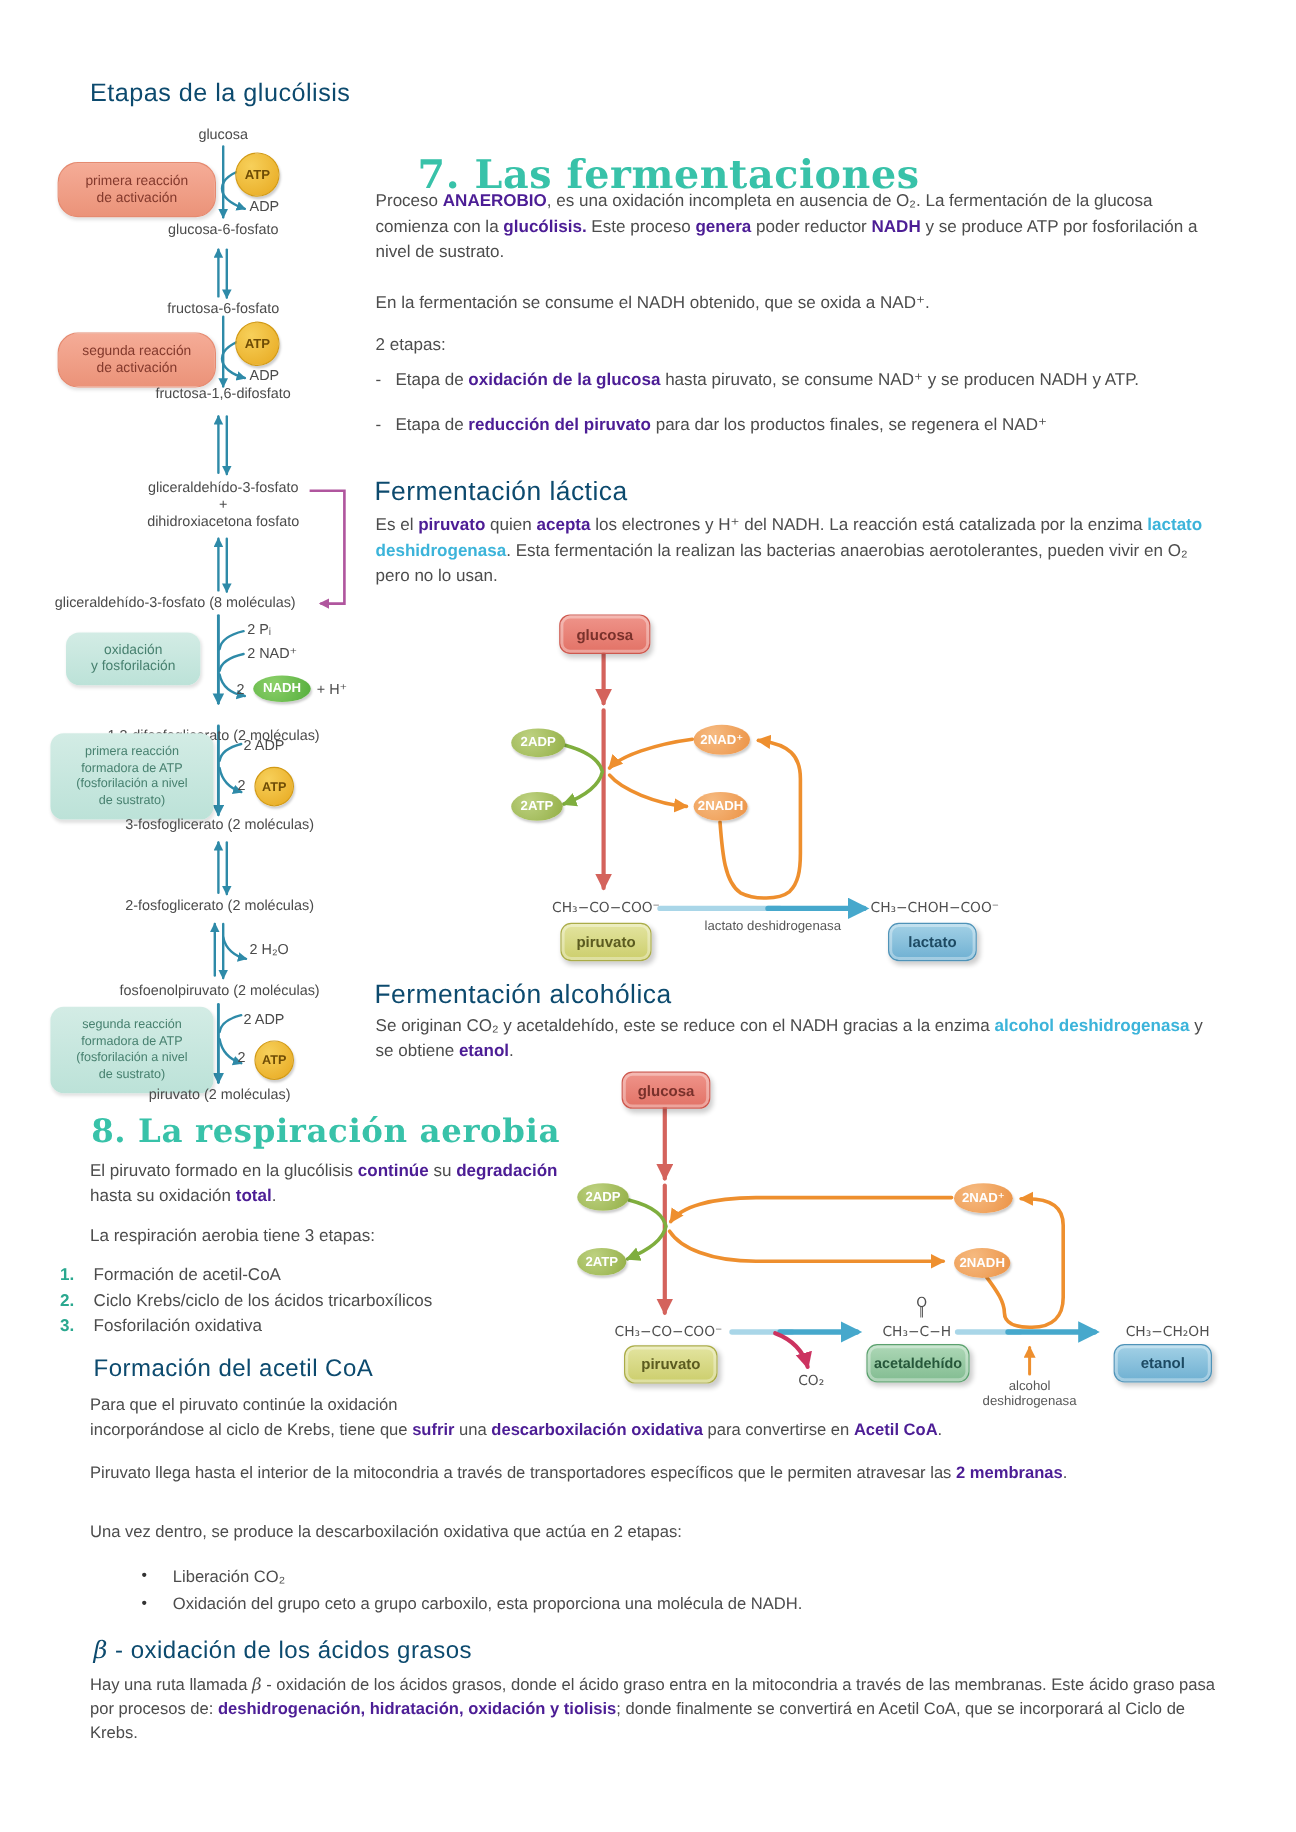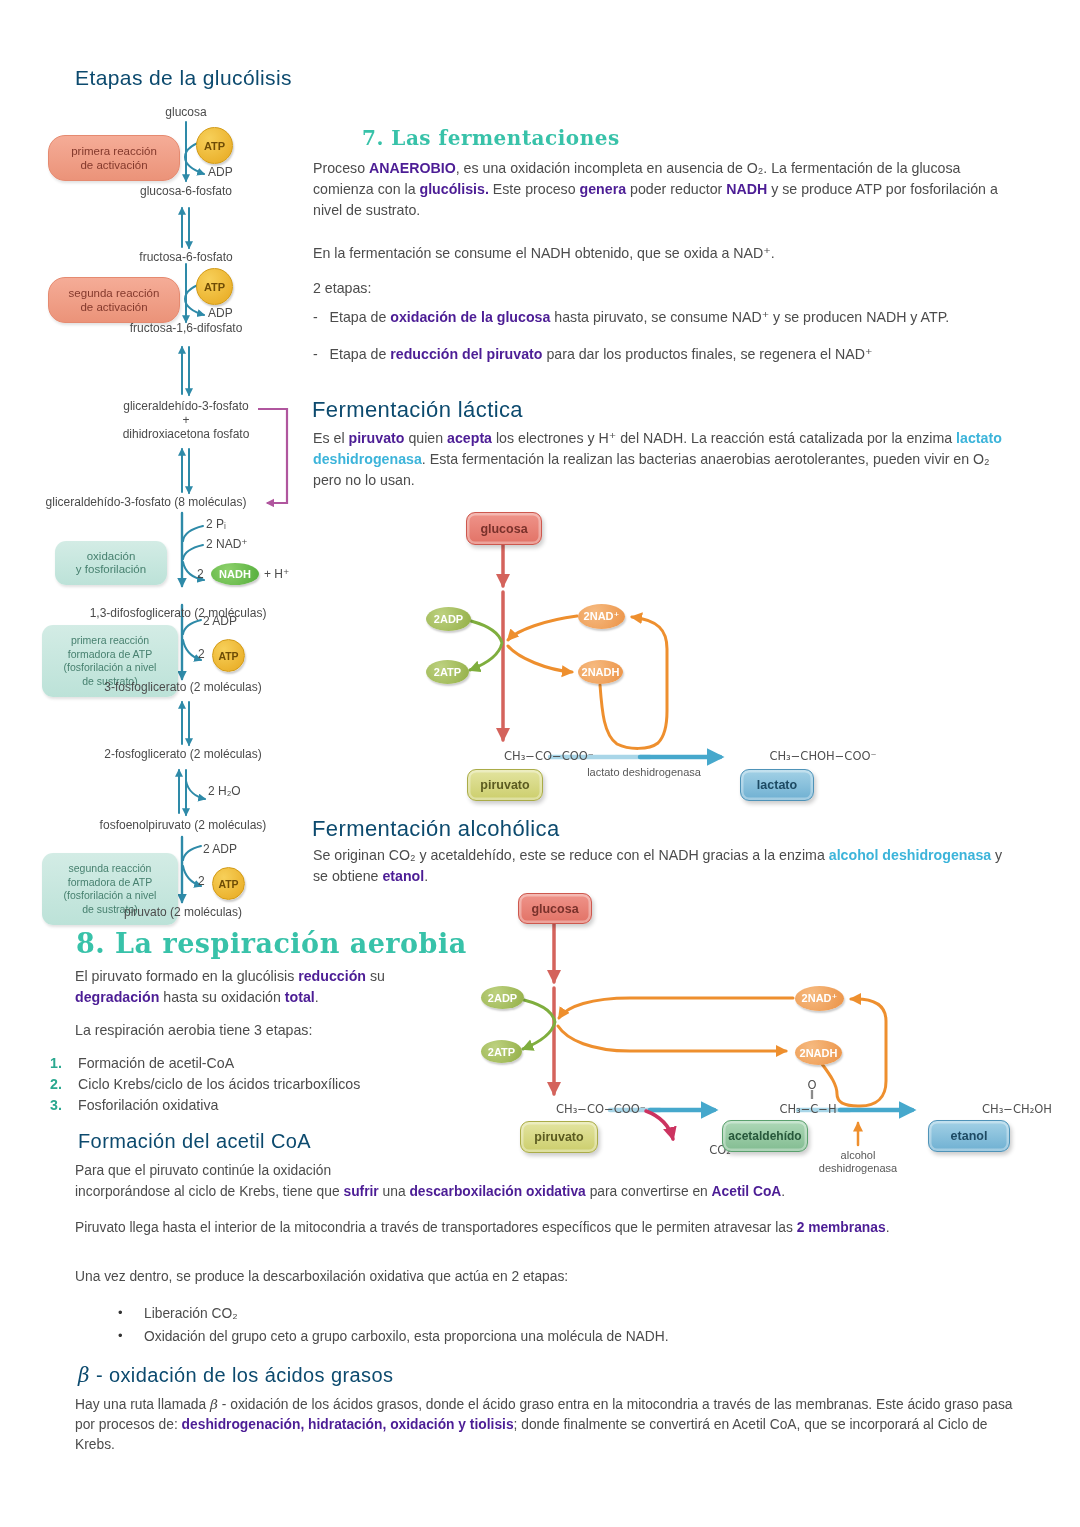--- a/index.html
+++ b/index.html
@@ -19,39 +19,39 @@
   .seg-t{font-weight:bold;color:#3cb4da;}
   .seg-i{font-family:"DejaVu Serif","Liberation Serif",serif;font-style:italic;}
   
   .lbl{position:absolute;z-index:2;font-size:12px;color:#4b4b4b;white-space:pre-line;line-height:14px;}
   .cof{position:absolute;z-index:2;font-size:12px;color:#4b4b4b;white-space:nowrap;}
   .pinkbox{position:absolute;z-index:2;background:linear-gradient(#f5ac97,#eb9379);border:1px solid #e58a70;
            border-radius:17px;color:#83392c;font-size:11.5px;line-height:14px;display:flex;align-items:center;
            justify-content:center;text-align:center;white-space:pre-line;box-shadow:1px 2px 3px rgba(0,0,0,.12);}
   .tealbox{position:absolute;z-index:2;background:linear-gradient(#d3ece5,#bce2d8);border-radius:11px;color:#47806f;
            font-size:11px;line-height:13.5px;display:flex;align-items:center;justify-content:center;text-align:center;
-           white-space:pre-line;box-shadow:1px 2px 3px rgba(0,0,0,.12);margin-top:14px;}
+           white-space:pre-line;box-shadow:1px 2px 3px rgba(0,0,0,.12);}
   .atpc{position:absolute;z-index:3;border-radius:50%;background:radial-gradient(circle at 35% 30%,#f7d05a,#e7a81f);
         border:1px solid #d29a15;color:#6e4c06;font-weight:bold;display:flex;align-items:center;justify-content:center;
         box-shadow:1px 2px 2px rgba(0,0,0,.2);}
   .nadh{position:absolute;z-index:3;border-radius:50%;background:radial-gradient(circle at 35% 30%,#8cd06a,#53ad3b);
         color:#fff;font-weight:bold;font-size:11px;display:flex;align-items:center;justify-content:center;
         box-shadow:1px 2px 2px rgba(0,0,0,.2);}
   
   .node{position:absolute;z-index:2;border-radius:9px;display:flex;align-items:center;justify-content:center;
         font-weight:bold;font-size:12.5px;box-shadow:2px 3px 4px rgba(0,0,0,.2),inset 0 0 0 2.5px rgba(255,255,255,.35);}
   .pinkN{background:linear-gradient(#ef948a,#e27266);border:1px solid #cd584e;color:#79312b;}
   .yellowN{background:linear-gradient(#e3e4a0,#ccce6c);border:1px solid #aaac48;color:#5b5b20;}
   .blueN{background:linear-gradient(#a3d1e6,#6fb0d2);border:1px solid #4f93b8;color:#1d4a63;}
   .greenN{background:linear-gradient(#aed8b7,#82bc91);border:1px solid #5ba16e;color:#26573a;}
   .oval{position:absolute;z-index:3;border-radius:50%;display:flex;align-items:center;justify-content:center;
         color:#fff;font-weight:bold;font-size:11px;white-space:nowrap;box-shadow:1px 2px 2px rgba(0,0,0,.2);}
   .ovg{background:radial-gradient(circle at 35% 30%,#bdd180,#92ae45);}
   .ovo{background:radial-gradient(circle at 35% 30%,#f6ba80,#eb9245);}
-  .chem{position:absolute;z-index:2;font-family:"DejaVu Sans",sans-serif;font-size:11.5px;color:#4f4f4f;white-space:nowrap;margin-left:44px;}
+  .chem{position:absolute;z-index:2;font-family:"DejaVu Sans",sans-serif;font-size:11.5px;color:#4f4f4f;white-space:nowrap;}
   .enz{position:absolute;z-index:2;font-size:11px;color:#585858;white-space:pre-line;line-height:13px;}
   
   .lnum{position:absolute;z-index:2;font-size:14.2px;font-weight:bold;color:#2aa88f;}
   .litem{position:absolute;z-index:2;font-size:14.2px;color:#4c4c4c;white-space:nowrap;}
   .bdot{position:absolute;z-index:2;font-size:13px;color:#333;}
 </style>
 </head>
 <body>
 
 <div class="page">
@@ -187,21 +187,21 @@
   <div class="tealbox" style="left:42px;top:839px;width:136px;height:72px;font-size:10.5px;">segunda reacción
 formadora de ATP
 (fosforilación a nivel
 de sustrato)</div>
   <div class="cof" style="left:203px;top:842px;">2 ADP</div>
   <div class="cof" style="left:198px;top:874px;">2</div>
   <div class="atpc" style="left:212px;top:867px;width:31px;height:31px;font-size:10.5px;">ATP</div>
 
   <div class="lbl cx" style="left:183px;top:905px;">piruvato (2 moléculas)</div>
 
-  <div class="h-serif" style="left:362px;top:126px;font-size:20px;">7. Las fermentaciones</div>
+  <div class="h-serif" style="left:348px;top:126px;font-size:33px;">7. Las fermentaciones</div>
   <div class="p" style="left:313px;top:158px;width:705px;"><span>Proceso </span><span class="seg-b">ANAEROBIO</span><span>, es una oxidación incompleta en ausencia de O₂. La fermentación de la glucosa comienza con la </span><span class="seg-b">glucólisis.</span><span> Este proceso </span><span class="seg-b">genera</span><span> poder reductor </span><span class="seg-b">NADH</span><span> y se produce ATP por fosforilación a nivel de sustrato.</span></div>
   <div class="p" style="left:313px;top:243px;width:705px;"><span>En la fermentación se consume el NADH obtenido, que se oxida a NAD⁺.</span></div>
   <div class="p" style="left:313px;top:278px;width:705px;">2 etapas:</div>
   <div class="p pre" style="left:313px;top:307px;width:705px;"><span>-   Etapa de </span><span class="seg-b">oxidación de la glucosa</span><span> hasta piruvato, se consume NAD⁺ y se producen NADH y ATP.</span></div>
   <div class="p pre" style="left:313px;top:344px;width:705px;"><span>-   Etapa de </span><span class="seg-b">reducción del piruvato</span><span> para dar los productos finales, se regenera el NAD⁺</span></div>
 
   <div class="h-script" style="left:312px;top:397px;font-size:22px;">Fermentación láctica</div>
   <div class="p" style="left:313px;top:428px;width:700px;"><span>Es el </span><span class="seg-b">piruvato</span><span> quien </span><span class="seg-b">acepta</span><span> los electrones y H⁺ del NADH. La reacción está catalizada por la enzima </span><span class="seg-t">lactato deshidrogenasa</span><span>. Esta fermentación la realizan las bacterias anaerobias aerotolerantes, pueden vivir en O₂ pero no lo usan.</span></div>
 
   <div class="node pinkN" style="left:466px;top:512px;width:74px;height:31px;">glucosa</div>
@@ -229,21 +229,21 @@
   <div class="chem cx" style="left:768px;top:1078px;">O</div>
   <div class="chem cx" style="left:768px;top:1089px;font-size:9px;">‖</div>
   <div class="chem cx" style="left:764px;top:1102px;">CH₃−C−H</div>
   <div class="node greenN" style="left:722px;top:1120px;width:84px;height:30px;font-size:12px;">acetaldehído</div>
   <div class="enz cx" style="left:858px;top:1149px;text-align:center;">alcohol
 deshidrogenasa</div>
   <div class="chem cx" style="left:973px;top:1102px;">CH₃−CH₂OH</div>
   <div class="node blueN" style="left:928px;top:1120px;width:80px;height:30px;">etanol</div>
 
   <div class="h-serif" style="left:76px;top:928px;font-size:27px;">8. La respiración aerobia</div>
-  <div class="p" style="left:75px;top:966px;width:392px;"><span>El piruvato formado en la glucólisis </span><span class="seg-b">reducción</span><span> su </span><span class="seg-b">degradación</span><span> hasta su oxidación </span><span class="seg-b">total</span><span>.</span></div>
+  <div class="p" style="left:75px;top:966px;width:392px;"><span>El piruvato formado en la glucólisis </span><span class="seg-b">continúe</span><span> su </span><span class="seg-b">degradación</span><span> hasta su oxidación </span><span class="seg-b">total</span><span>.</span></div>
   <div class="p" style="left:75px;top:1020px;width:392px;">La respiración aerobia tiene 3 etapas:</div>
 
   <div class="lnum" style="left:50px;top:1055px;">1.</div>
   <div class="litem" style="left:78px;top:1055px;">Formación de acetil-CoA</div>
   <div class="lnum" style="left:50px;top:1076px;">2.</div>
   <div class="litem" style="left:78px;top:1076px;">Ciclo Krebs/ciclo de los ácidos tricarboxílicos</div>
   <div class="lnum" style="left:50px;top:1097px;">3.</div>
   <div class="litem" style="left:78px;top:1097px;">Fosforilación oxidativa</div>
 
   <div class="h-script" style="left:78px;top:1130px;font-size:20px;">Formación del acetil CoA</div>

